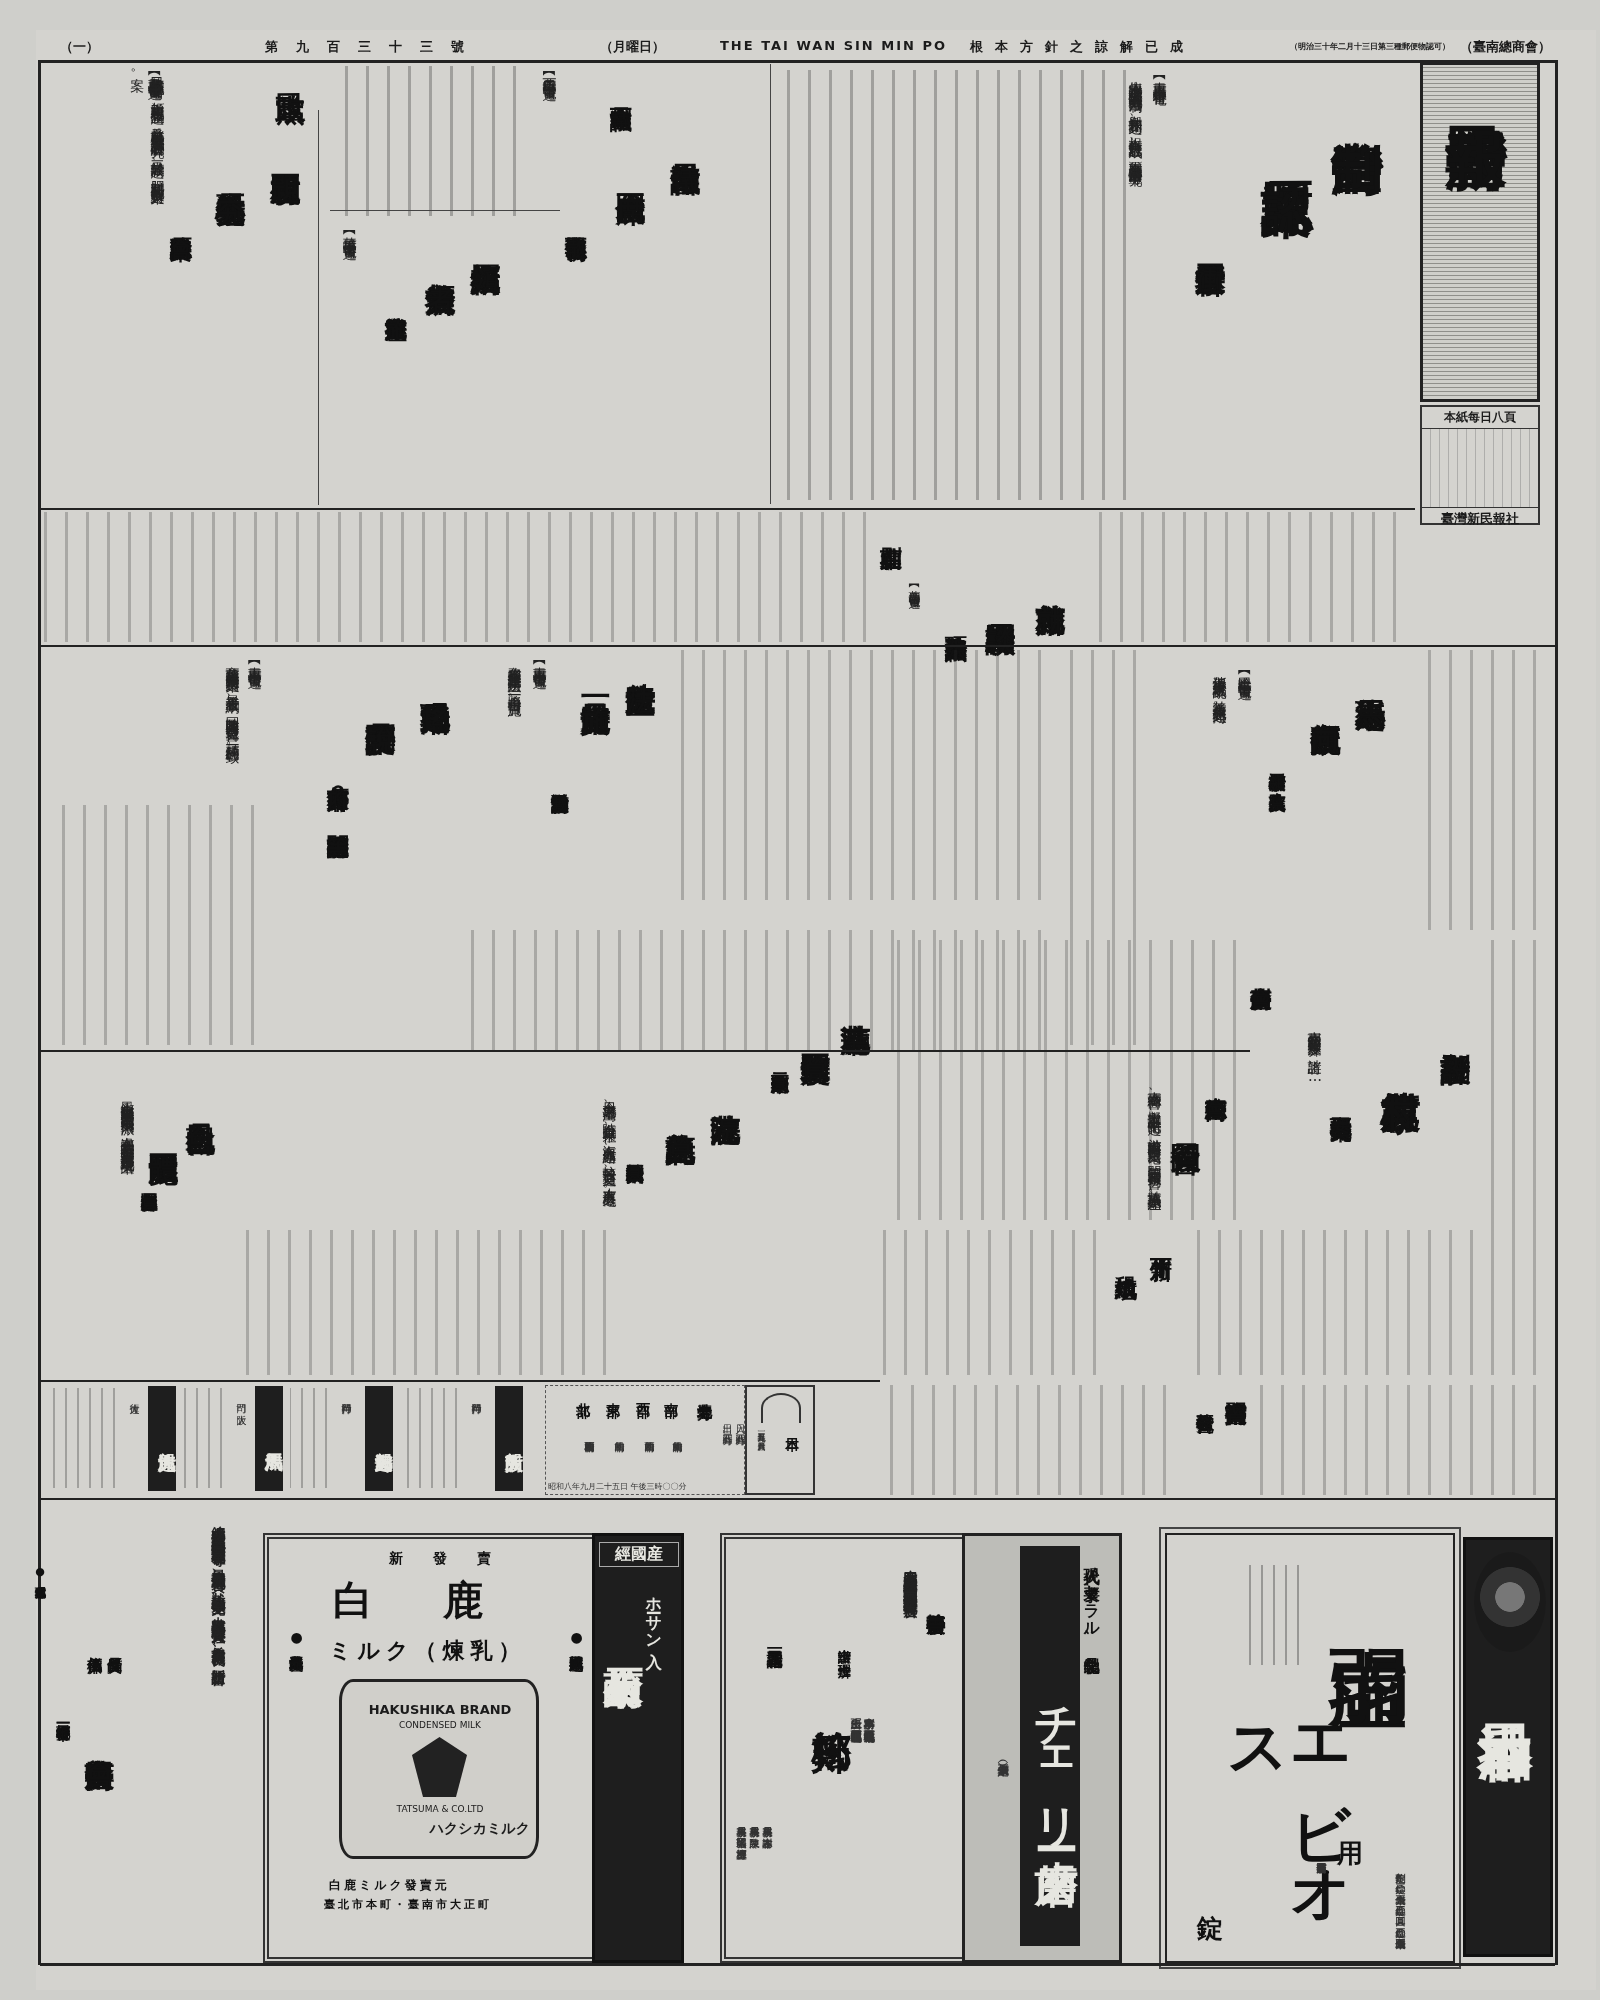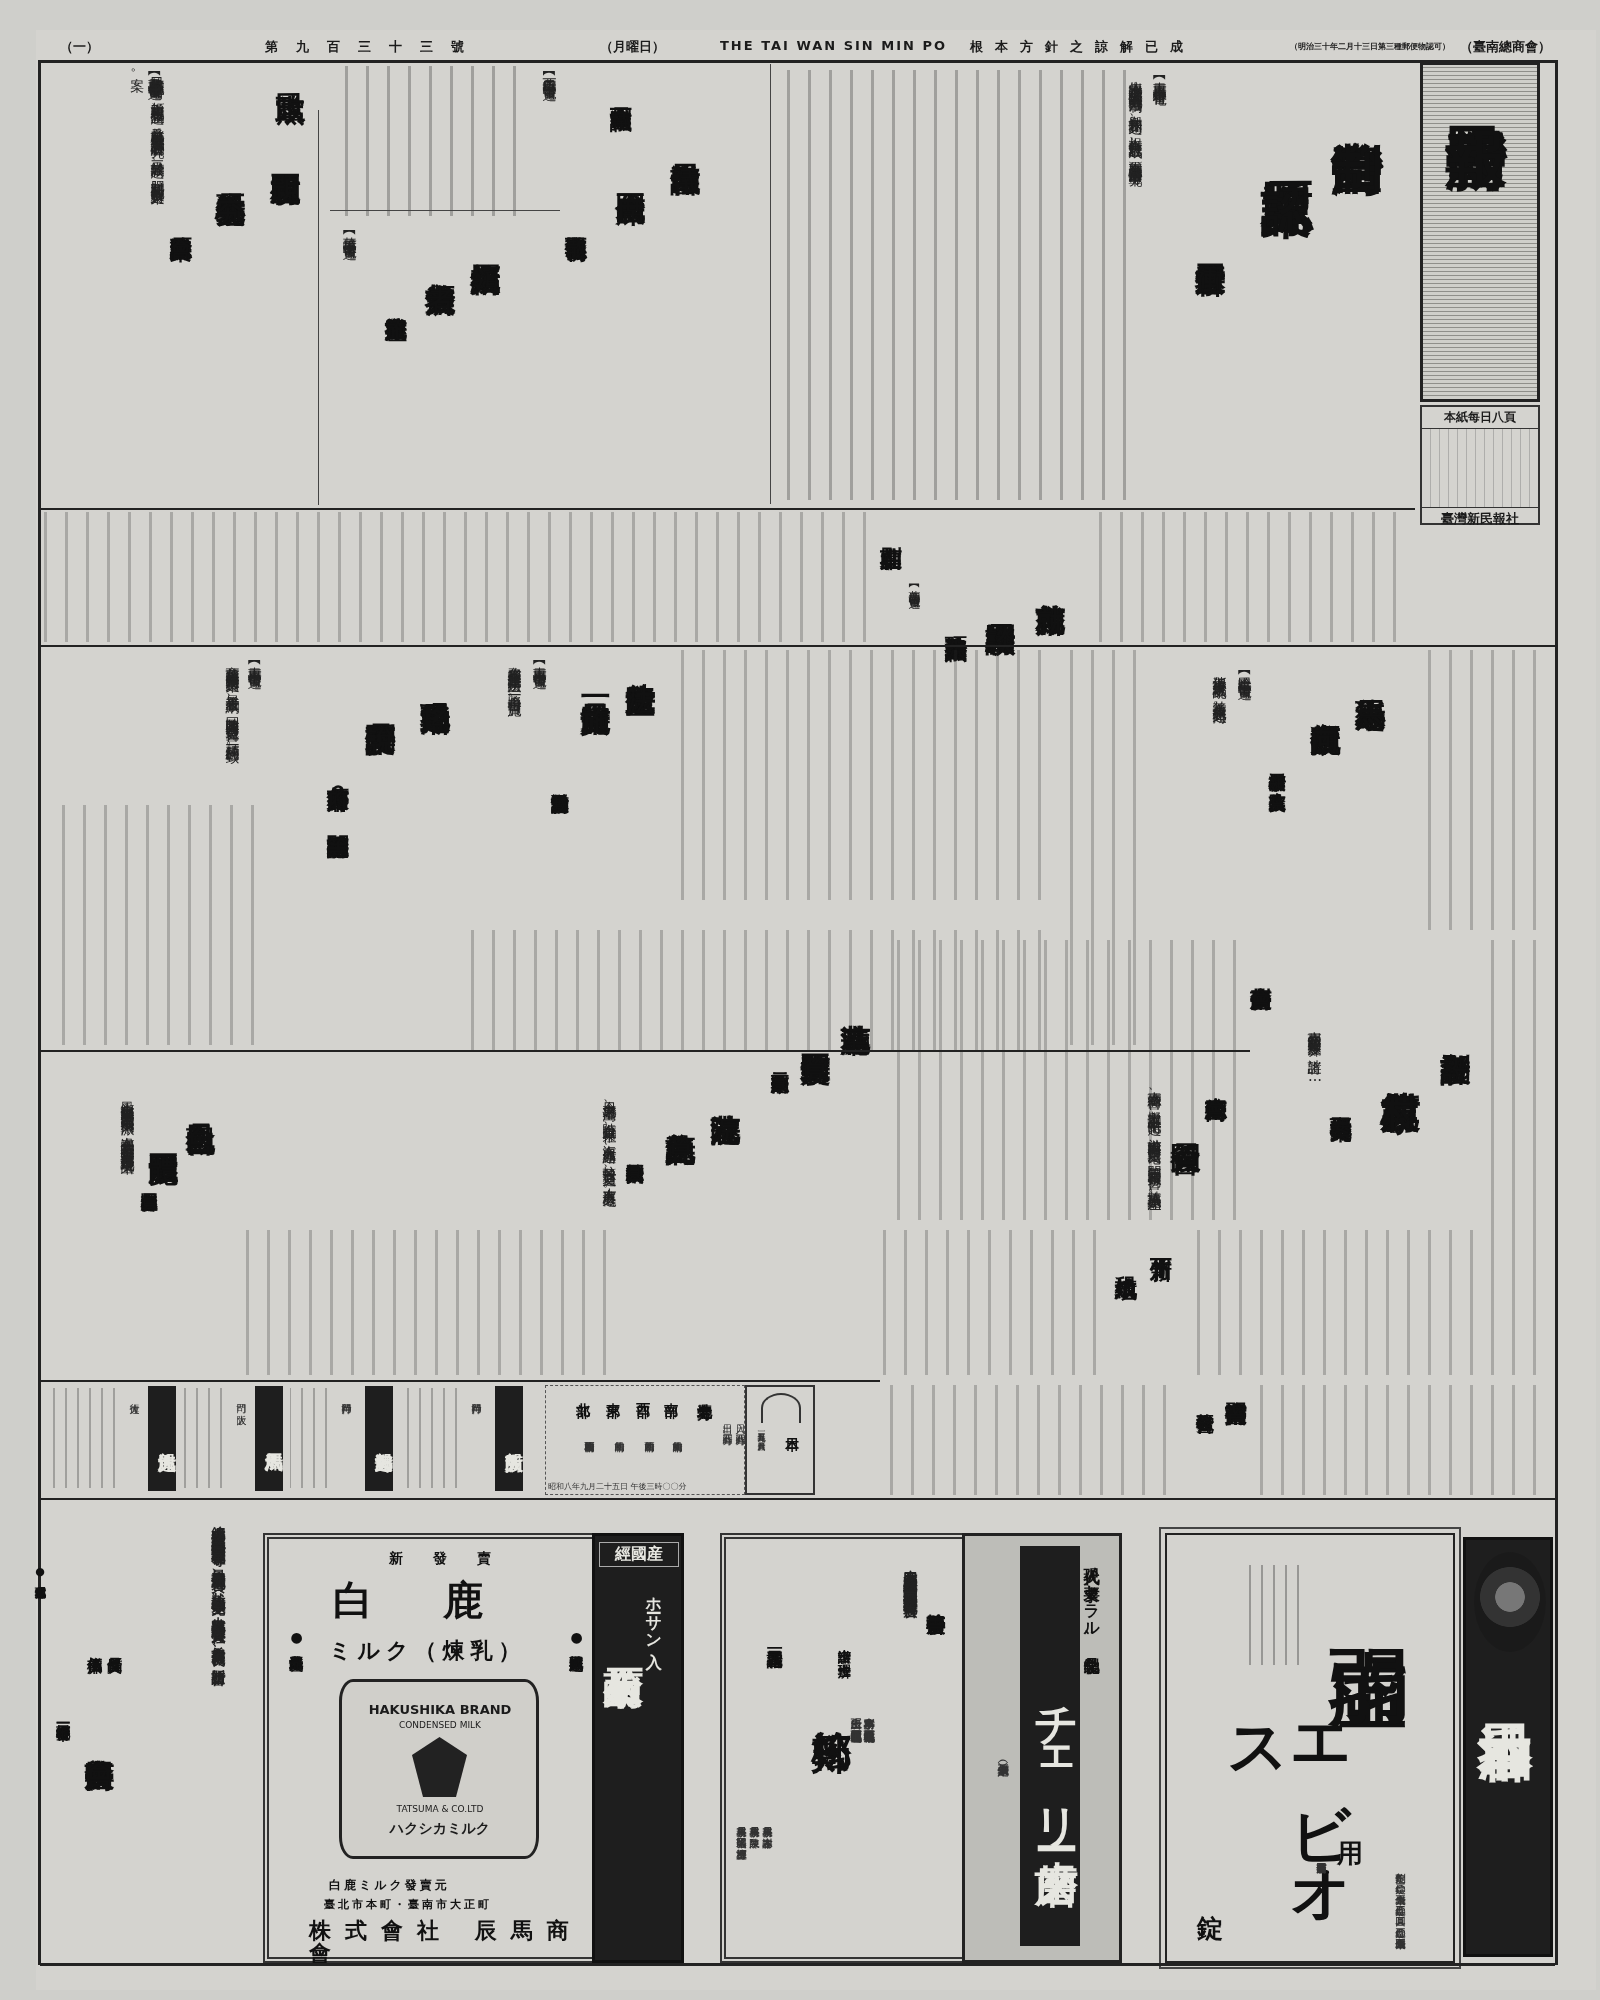--- a/index.html
+++ b/index.html
@@ -216,25 +216,24 @@
   <div class="abs headline" style="left:120px; top:12px; font-size:14px; letter-spacing:30px">新發賣</div>
   <div class="abs headline" style="left:64px; top:40px; font-size:40px; letter-spacing:70px">白鹿</div>
   <div class="abs headline" style="left:60px; top:100px; font-size:22px; letter-spacing:6px">ミルク（煉乳）</div>
   <div class="abs vt headline" style="left:300px; top:90px; height:200px; font-size:14px">●國産煉乳之權威</div>
   <div class="abs vt headline" style="left:20px; top:90px; height:200px; font-size:14px">●北海道産最優良品</div>
   <div class="abs" style="left:70px; top:140px; width:200px; height:180px; border:3px solid #222; border-radius:14px/22px; background:#d0cfca">
     <div class="abs" style="left:8px; top:20px; width:180px; text-align:center; font-family:'DejaVu Sans',sans-serif; font-weight:bold; font-size:13px">HAKUSHIKA BRAND</div>
     <div class="abs" style="left:8px; top:38px; width:180px; text-align:center; font-family:'DejaVu Sans',sans-serif; font-size:9px">CONDENSED MILK</div>
     <div class="abs" style="left:70px; top:55px; width:55px; height:60px; background:#222; clip-path:polygon(50% 0,100% 30%,80% 100%,20% 100%,0 30%)"></div>
     <div class="abs" style="left:8px; top:122px; width:180px; text-align:center; font-family:'DejaVu Sans',sans-serif; font-size:9px">TATSUMA &amp; CO.LTD</div>
-    <div class="abs" style="left:8px; top:138px; width:180px; text-align:center; font-size:14px; font-weight:bold">ハクシカミルク</div>
+    <div class="abs" style="left:8px; top:138px; width:180px; text-align:right; font-size:14px; font-weight:bold">ハクシカミルク</div>
   </div>
   <div class="abs headline" style="left:60px; top:340px; font-size:12px; letter-spacing:3px">白鹿ミルク發賣元</div>
   <div class="abs headline" style="left:55px; top:360px; font-size:11px; letter-spacing:3px">臺北市本町・臺南市大正町</div>
-  <div class="abs headline" style="left:40px; top:380px; font-size:22px; letter-spacing:14px">株式會社 辰馬商會</div>
 </div>
 
 <div class="abs ad-dark" style="left:592px; top:1533px; width:92px; height:430px; border:3px solid #111;">
   <div class="abs headline" style="left:4px; top:6px; width:80px; font-size:16px; text-align:center; color:#e6e6e0; border:1px solid #aaa; padding:3px 0">經國産</div>
   <div class="abs vt headline" style="left:50px; top:50px; height:120px; font-size:16px; color:#e6e6e0">ホーサン入</div>
   <div class="abs vt headline" style="left:8px; top:100px; height:320px; font-size:40px; color:#e6e6e0">菊水石鹼</div>
 </div>
 
 <div class="abs ad-deco" style="left:692px; top:1533px; width:262px; height:430px;">
   <div class="abs vt headline" style="left:200px; top:60px; height:260px; font-size:19px">事務所移轉臺中廣告</div>

